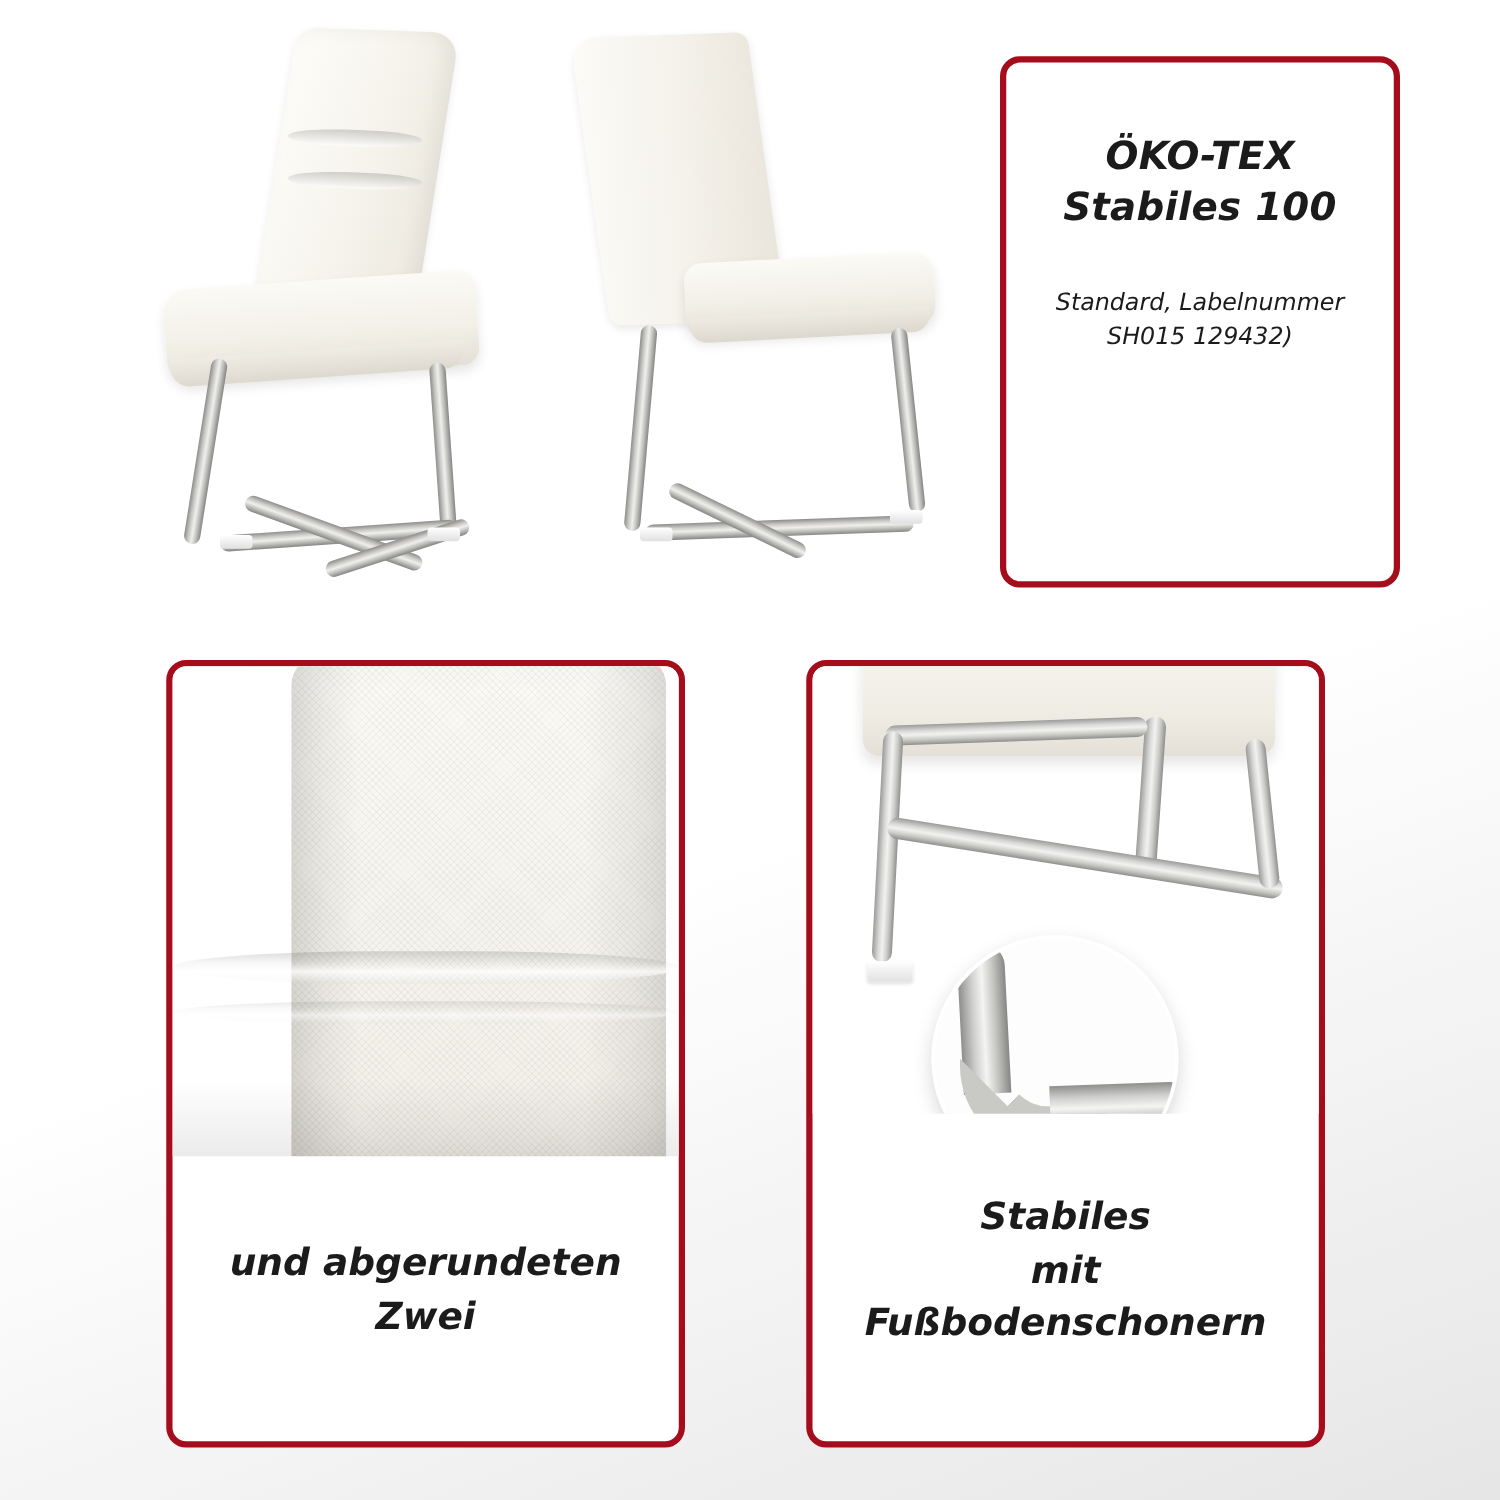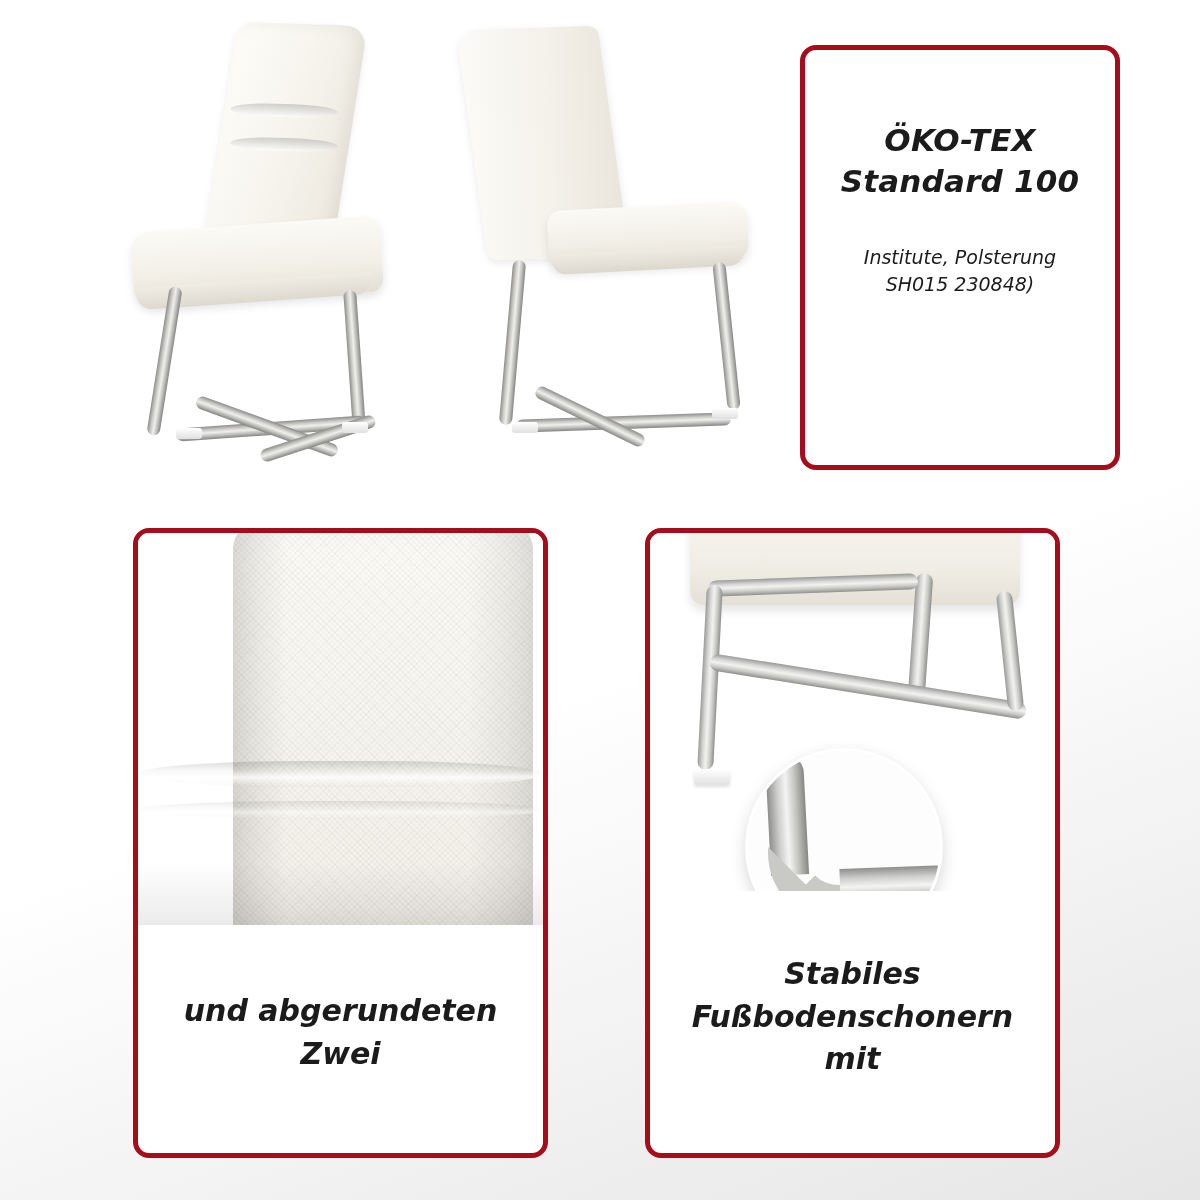--- a/index.html
+++ b/index.html
@@ -36,21 +36,21 @@
   
   #oeko-card {
     left: 800px;
     top: 45px;
     width: 320px;
     height: 425px;
     display: flex;
     flex-direction: column;
     align-items: center;
     justify-content: flex-start;
-    padding: 70px 18px 20px 18px;
+    padding: 55px 18px 20px 18px;
   }
   #oeko-card .headline {
     font-family: "DejaVu Sans", sans-serif;
     font-style: italic;
     font-weight: bold;
     font-size: 31px;
     color: #1b1b1b;
     text-align: center;
     line-height: 1.32;
     letter-spacing: 0.2px;
@@ -413,25 +413,25 @@
       <div class="b-rail r1"></div>
       <div class="b-rail r2"></div>
       <div class="b-foot f1"></div>
       <div class="b-foot f2"></div>
     </div>
   </div>
 
   <div class="card" id="oeko-card">
     <div class="headline">
       <div>ÖKO-TEX</div>
-      <div>Standard 100</div>
+      <div>Stabiles 100</div>
     </div>
     <div class="subline">
-      <div>Institute, Polsterung</div>
-      <div>SH015 230848)</div>
+      <div>Standard, Labelnummer</div>
+      <div>SH015 129432)</div>
     </div>
   </div>
 
   <div class="card" id="seam-card">
     <div class="photo">
       <span class="sr-only">Nahaufnahme der Polsterung mit Ziernaht</span>
       <div class="upholstery"></div>
       <div class="seam-line s1"></div>
       <div class="seam-line s2"></div>
       <div class="fold-shadow"></div>
@@ -460,19 +460,19 @@
           <div class="mag-tube"></div>
           <div class="mag-bend"></div>
           <div class="mag-horiz"></div>
 
         </div>
       </div>
     </div>
     <div class="caption">
       <div>
         <div>Stabiles</div>
+        <div>mit</div>
         <div>Fußbodenschonern</div>
-        <div>mit</div>
       </div>
     </div>
   </div>
 
 </div>
 
 </body></html>

